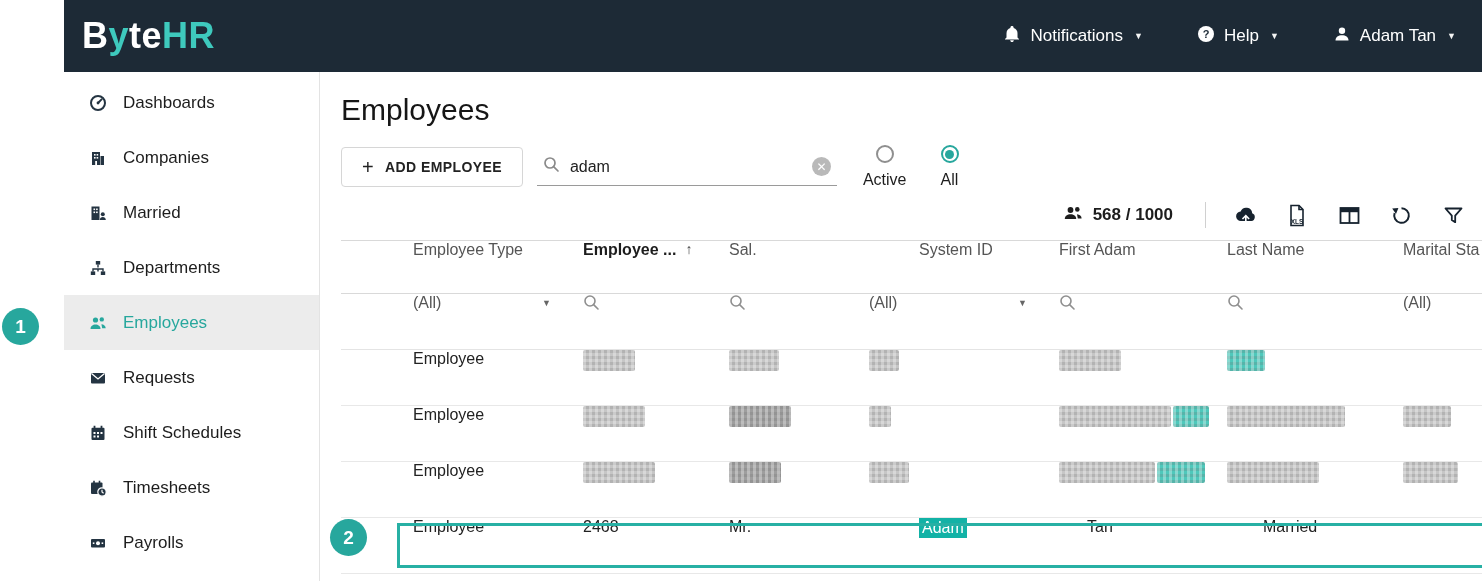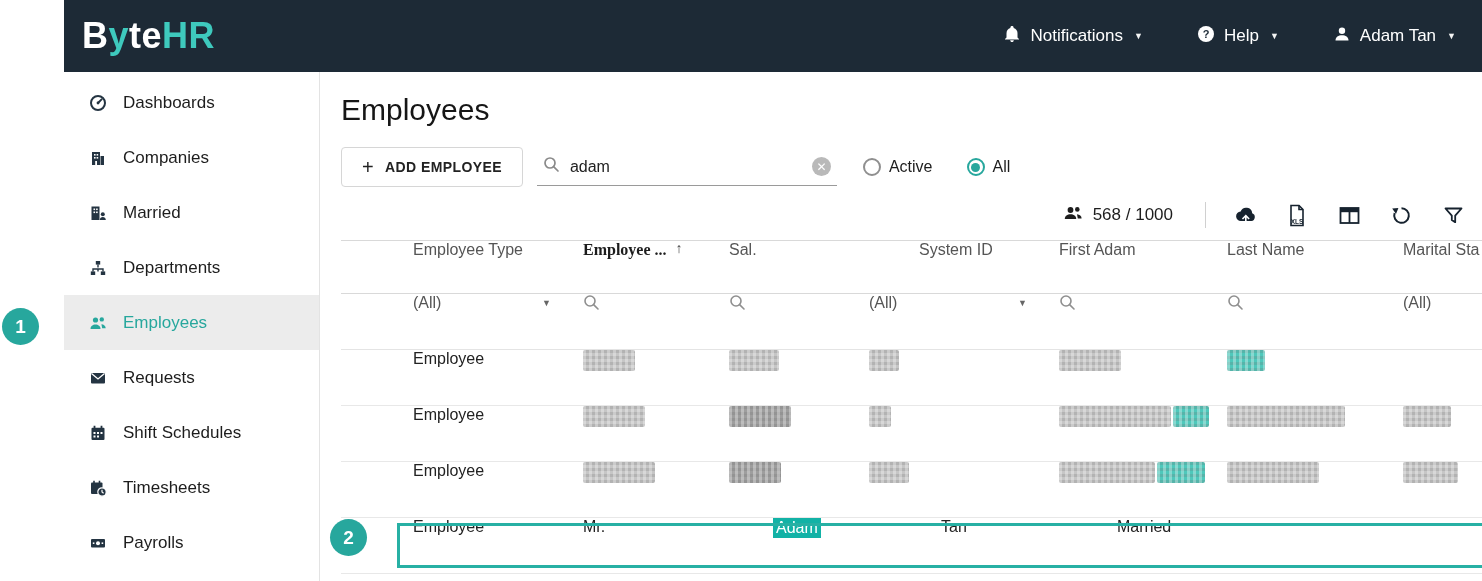--- a/index.html
+++ b/index.html
@@ -33,41 +33,41 @@
     background:#fff;height:40px;padding:0 20px;font-size:14px;font-weight:700;
     letter-spacing:.4px;color:#222;cursor:pointer;font-family:inherit;}
   .plus{font-size:20px;font-weight:400;line-height:1;}
   .searchbox{margin-left:14px;width:300px;height:38px;display:flex;align-items:center;gap:8px;
     border-bottom:1px solid #9a9a9a;padding:0 6px;box-sizing:border-box;}
   .search-input{border:none;outline:none;flex:1;font-size:16px;color:#222;font-family:inherit;
     background:transparent;min-width:0;}
   .clear-btn{width:19px;height:19px;border-radius:50%;background:#b9b9b9;color:#fff;
     display:flex;align-items:center;justify-content:center;font-size:12px;cursor:pointer;flex:none;}
   .radios{display:flex;align-items:center;gap:34px;margin-left:26px;font-size:16px;}
-  .radio{display:flex;align-items:center;gap:8px;cursor:pointer;}
+  .radio{display:flex;align-items:center;gap:8px;cursor:pointer;flex-direction:column;}
   .rdot{width:18px;height:18px;border-radius:50%;border:2px solid #8f8f8f;box-sizing:border-box;
     position:relative;flex:none;}
   .radio.selected .rdot{border-color:#27a79d;}
   .radio.selected .rdot::after{content:'';position:absolute;inset:2.5px;background:#27a79d;border-radius:50%;}
   
   .toolbar{display:flex;align-items:center;justify-content:flex-end;margin-top:10px;height:34px;
     gap:26px;padding-right:16px;}
-  .count{display:flex;align-items:center;gap:10px;font-size:17px;font-weight:400;color:#1d1d1d;
+  .count{display:flex;align-items:center;gap:10px;font-size:17px;font-weight:700;color:#1d1d1d;
     margin-right:6px;white-space:nowrap;}
   .tb-divider{width:1px;height:26px;background:#d0d0d0;}
   .tb-icon{width:26px;height:26px;display:flex;align-items:center;justify-content:center;
     color:#16222e;cursor:pointer;}
   
   .table{margin-top:8px;width:1176px;}
   .trow{display:flex;position:relative;}
   .tcell{box-sizing:border-box;padding-left:16px;display:flex;align-items:flex-start;flex:none;overflow:hidden;}
   .thead{height:52px;border-top:1px solid #d9d9d9;border-bottom:1px solid #d9d9d9;}
   .hcell{font-size:16px;color:#555;}
   .hcell span{white-space:nowrap;}
-  .hcell.sorted{color:#1d1d1d;font-weight:700;font-family:Liberation Serif, serif;}
+  .hcell.sorted{color:#1d1d1d;font-weight:700;}
   .sort-arrow{margin-left:9px;font-size:14px;font-weight:400;color:#444;}
   .tfilter{height:55px;border-bottom:1px solid #e4e4e4;}
   .fsel{display:flex;align-items:center;justify-content:space-between;width:100%;
     padding-right:16px;color:#555;font-size:16px;}
   .fcaret{font-size:9px;color:#666;}
   .tdata{height:55px;border-bottom:1px solid #e8e8e8;font-size:16px;color:#222;}
   .dcell span{white-space:nowrap;}
   .redact{display:inline-block;height:21px;border-radius:2px;margin-right:2px;background-color:#c6c6c6;
     background-image:
       repeating-linear-gradient(90deg, rgba(255,255,255,.32) 0 3px, rgba(0,0,0,0) 3px 6px),
@@ -448,20 +448,23 @@
         </div>
         <div class="tcell dcell" style="width: 130px;">
           <span class="redact" style="width: 55px;"></span>
         </div>
       </div>
       <div class="trow tdata selected">
         <div class="tcell dcell" style="width: 56px;"></div>
         <div class="tcell dcell" style="width: 170px;">
           <span>Employee</span>
         </div>
+        <div class="tcell dcell" style="width: 146px;">
+          <span>2468</span>
+        </div>
         <div class="tcell dcell" style="width: 190px;">
           <span>Mr.</span>
         </div>
         <div class="tcell dcell" style="width: 168px;">
           <span class="hl">Adam</span>
         </div>
         <div class="tcell dcell" style="width: 176px;">
           <span>Tan</span>
         </div>
         <div class="tcell dcell" style="width: 130px;">

